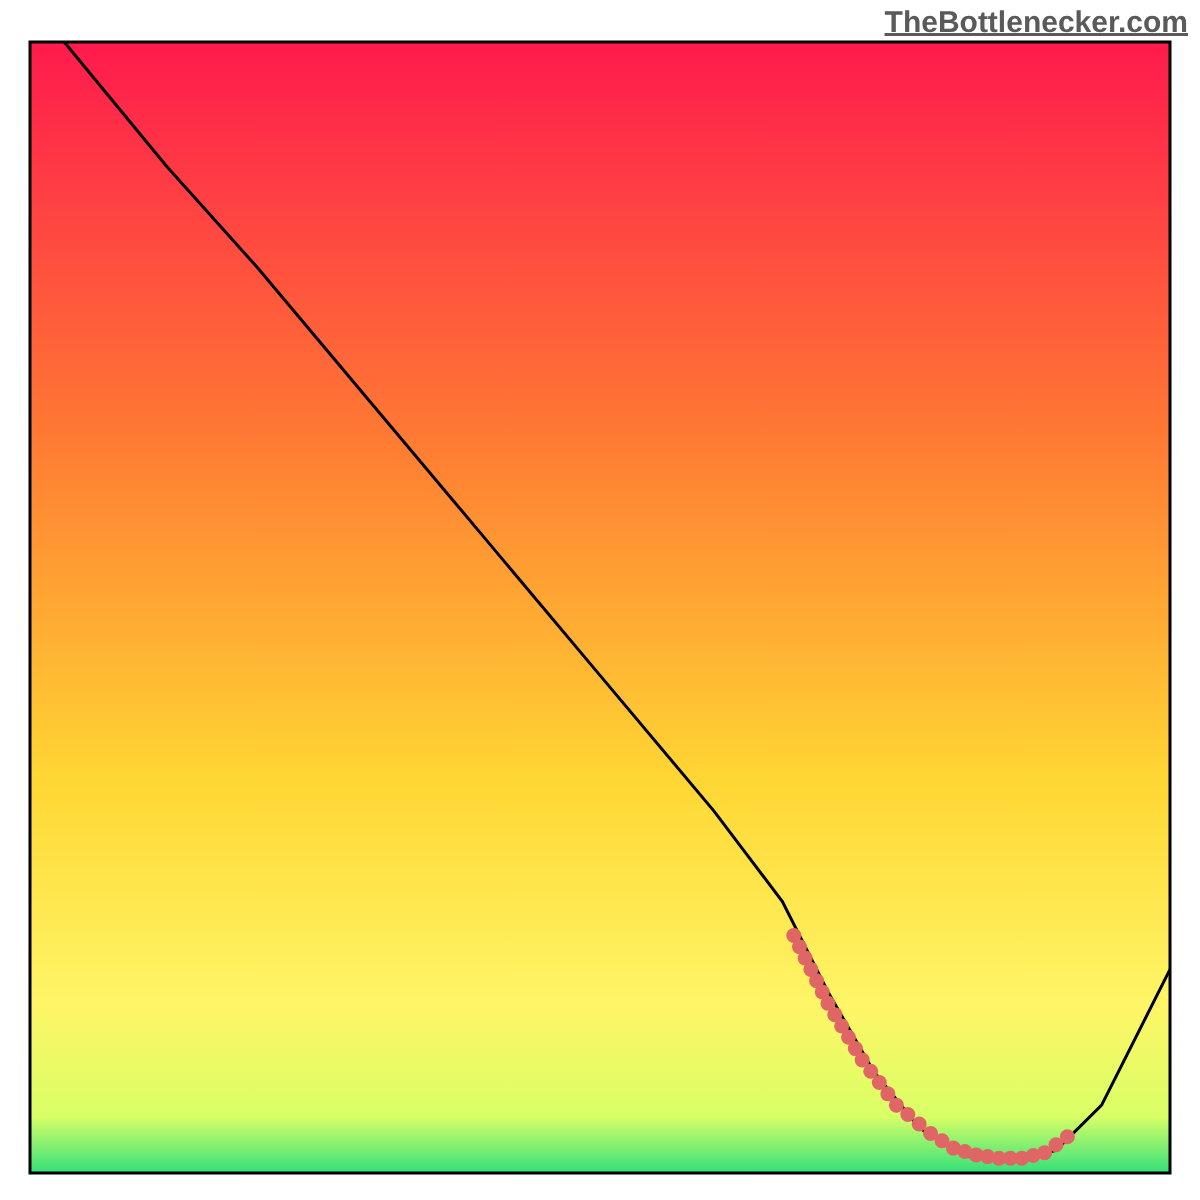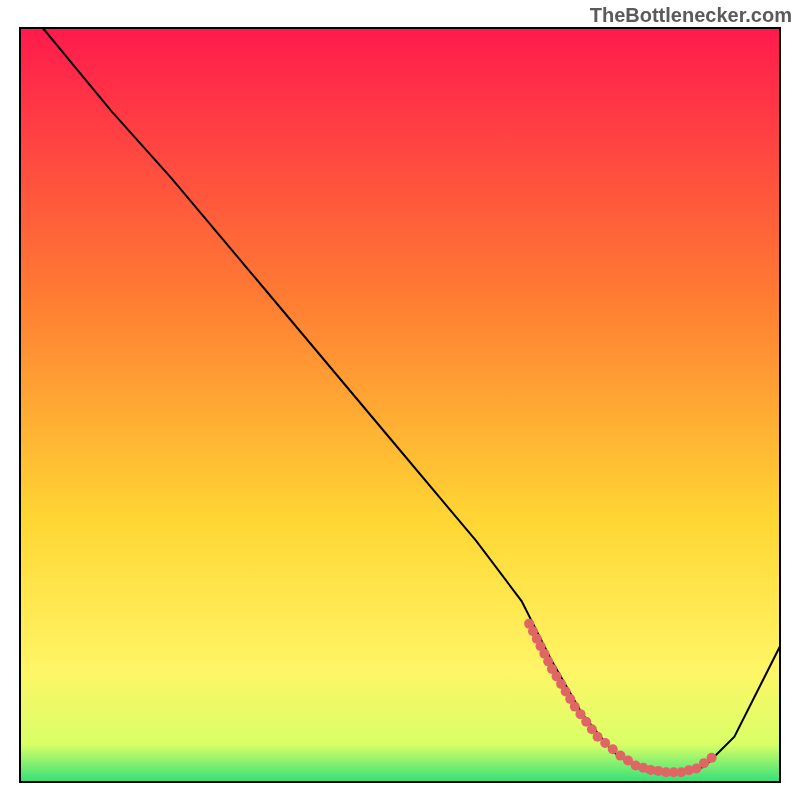--- a/index.html
+++ b/index.html
@@ -16,20 +16,21 @@
     height: 800px;
   }
   .watermark {
     position: absolute;
     top: 4px;
     right: 8px;
     font-size: 20px;
     font-weight: bold;
     color: #5a5a5a;
     z-index: 10;
+    text-decoration: underline;
   }
   svg {
     display: block;
   }
 </style>
 </head>
 <body>
 
 <div class="container">
   <div class="watermark">TheBottlenecker.com</div>

